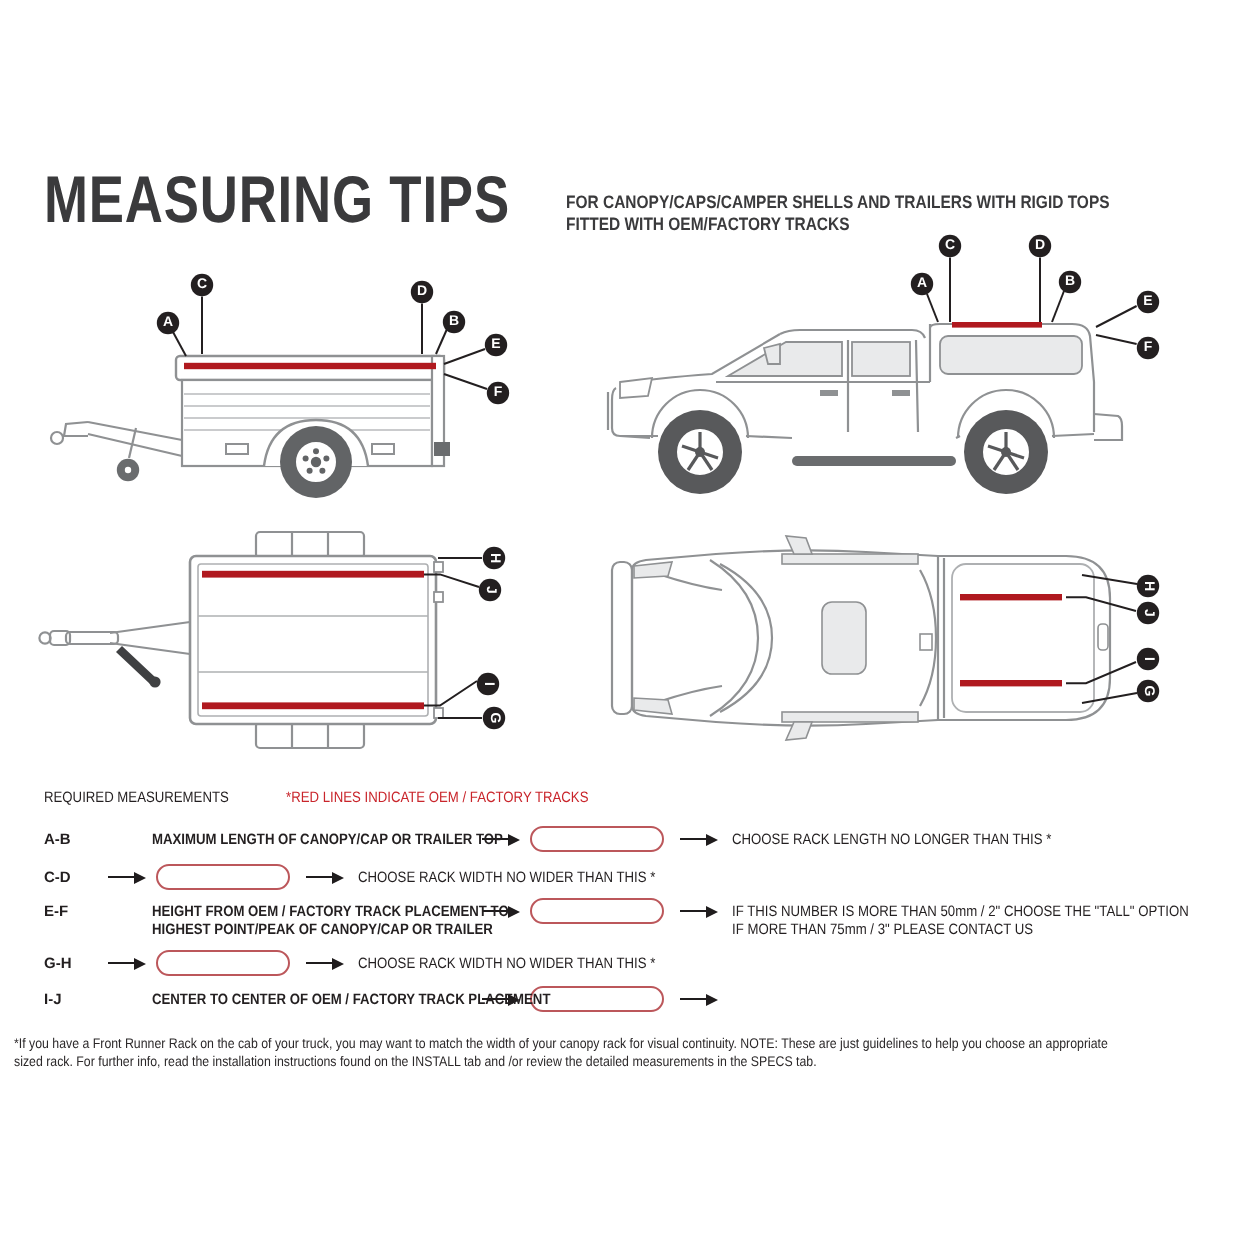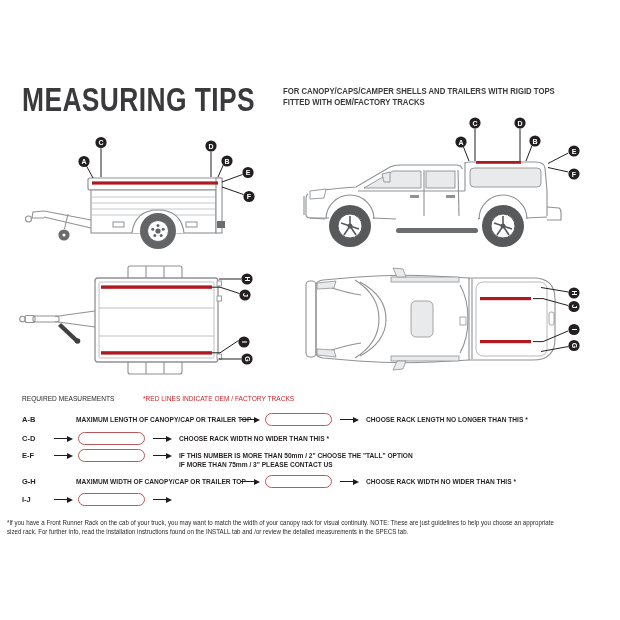--- a/index.html
+++ b/index.html
@@ -4,21 +4,21 @@
 <style>
   * { margin:0; padding:0; box-sizing:border-box; }
   html,body { width:620px; height:620px; background:#fff; overflow:hidden;
               font-family:"Liberation Sans", sans-serif; color:#231f20; }
   #canvas { position:relative; width:620px; height:620px; background:#fff; }
 
   
   .title { position:absolute; left:22px; top:83px; font-size:33px; font-weight:bold;
            color:#3a3a3c; line-height:1; letter-spacing:.5px;
            transform:scaleX(.80); transform-origin:0 0; white-space:nowrap; }
-  .subtitle { position:absolute; left:283px; top:86px; font-size:9px; font-weight:bold;
+  .subtitle { position:absolute; left:283px; top:96px; font-size:9px; font-weight:bold;
               color:#3a3a3c; line-height:10.5px; }
   .subtitle span { display:block; white-space:nowrap; transform:scaleX(.86); transform-origin:0 50%; }
 
   
   .diag { position:absolute; }
   #trailer-side { left:18px;  top:133px; width:252px; height:122px; }
   #truck-side   { left:298px; top:112px; width:320px; height:142px; }
   #trailer-top  { left:15px;  top:252px; width:292px; height:136px; }
   #truck-top    { left:303px; top:255px; width:302px; height:132px; }
 
@@ -28,21 +28,21 @@
   .meas-header { position:absolute; left:22px; top:394px; font-size:7.5px; font-weight:normal;
                  white-space:nowrap; display:flex; }
   .meas-header .hd  { display:inline-block; transform:scaleX(.88); transform-origin:0 50%; color:#231f20; }
   .meas-header .lg  { display:inline-block; transform:scaleX(.88); transform-origin:0 50%; color:#c9252b; margin-left:16px; }
 
   .table { position:absolute; left:22px; top:415px; width:592px; }
   .mrow  { display:flex; align-items:flex-start; }
   .mrow.mb8 { margin-bottom:8px; } .mrow.mb6 { margin-bottom:6px; } .mrow.mb7 { margin-bottom:7px; }
   .code { flex:none; width:26px; font-size:7.5px; font-weight:bold; line-height:9px; }
   .desc { flex:none; width:187px; font-size:7.5px; font-weight:bold; line-height:9px;padding-left:28px; }
-  .rec  { flex:1; font-size:7.5px; font-weight:bold; line-height:9px; }
+  .rec  { flex:1; font-size:7.5px; font-weight:normal; line-height:9px; }
   .desc span, .rec span { display:block; white-space:nowrap; transform:scaleX(.88); transform-origin:0 50%; }
   .arr { flex:none; width:30px; height:9px; display:flex; align-items:center; justify-content:center; margin-top:0; }
   .arr i { display:block; width:13px; height:1.8px; background:#1f1c1d; }
   .arr u { display:block; width:0; height:0; border-left:6px solid #1f1c1d;
            border-top:3.5px solid transparent; border-bottom:3.5px solid transparent; }
   .pill { flex:none; width:67px; height:13px; margin-top:-2px; background:#fff;
           border:1.4px solid #bc575b; border-radius:8px; }
   .arr2 { width:34px; }
 
   
@@ -391,58 +391,62 @@
           <u></u>
         </span>
       <span class="rec">
           <span>CHOOSE RACK WIDTH NO WIDER THAN THIS *</span>
           <span></span>
         </span>
     </div>
 
     <div class="mrow mb8">
       <span class="code">E-F</span>
+      <span class="desc">
+          <span>HEIGHT FROM OEM / FACTORY TRACK PLACEMENT TO</span>
+          <span>HIGHEST POINT/PEAK OF CANOPY/CAP OR TRAILER</span>
+        </span>
       <span class="arr">
           <i></i>
           <u></u>
         </span>
       <span class="pill"></span>
       <span class="arr arr2">
           <i></i>
           <u></u>
         </span>
       <span class="rec">
           <span>IF THIS NUMBER IS MORE THAN 50mm / 2" CHOOSE THE "TALL" OPTION</span>
           <span>IF MORE THAN 75mm / 3" PLEASE CONTACT US</span>
         </span>
     </div>
 
     <div class="mrow mb7">
       <span class="code">G-H</span>
-      <span class="desc">
-          <span>MAXIMUM WIDTH OF CANOPY/CAP OR TRAILER TOP</span>
-          <span></span>
-        </span>
       <span class="arr">
           <i></i>
           <u></u>
         </span>
       <span class="pill"></span>
       <span class="arr arr2">
           <i></i>
           <u></u>
         </span>
       <span class="rec">
           <span>CHOOSE RACK WIDTH NO WIDER THAN THIS *</span>
           <span></span>
         </span>
     </div>
 
     <div class="mrow">
       <span class="code">I-J</span>
+      <span class="desc">
+          <span>CENTER TO CENTER OF OEM / FACTORY TRACK PLACEMENT</span>
+          <span></span>
+        </span>
       <span class="arr">
           <i></i>
           <u></u>
         </span>
       <span class="pill"></span>
       <span class="arr arr2">
           <i></i>
           <u></u>
         </span>
     </div>

